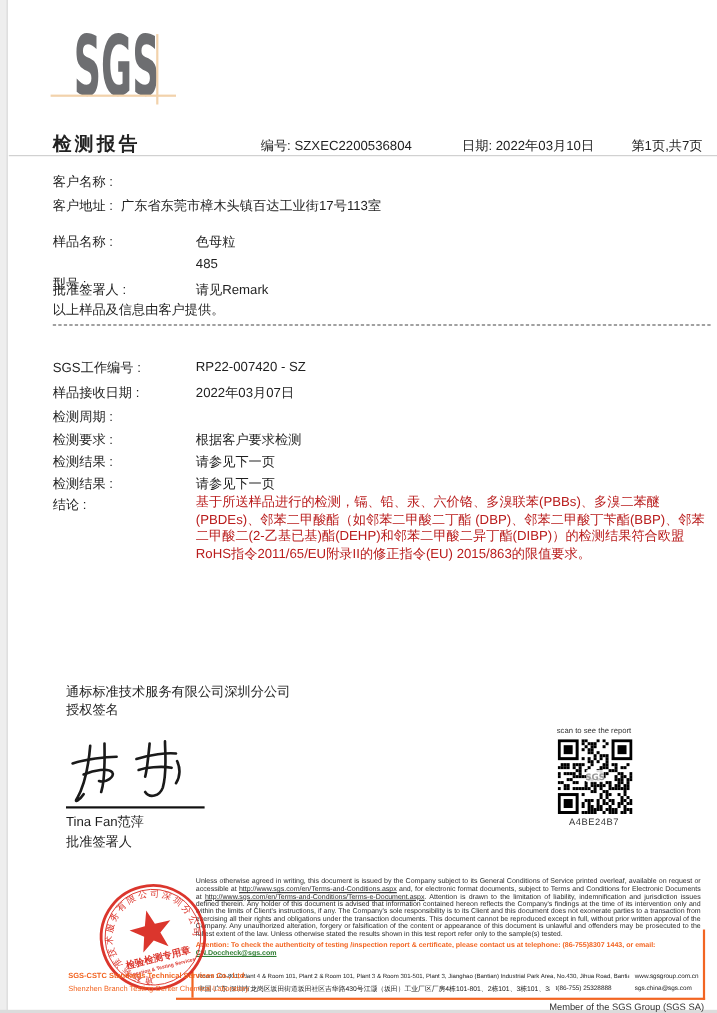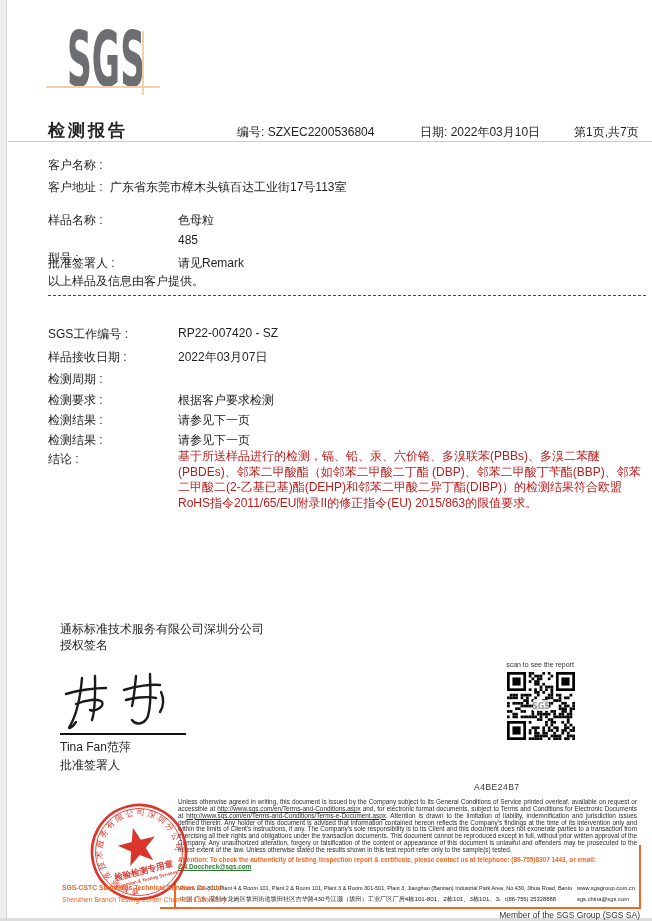--- a/index.html
+++ b/index.html
@@ -34,21 +34,21 @@
   .sig-company{left:60px;top:621px;font-size:12px;}
   .sig-auth{left:60px;top:637px;font-size:12px;}
   .sig-draw{left:62px;top:668px;}
   .sig-line{left:60px;top:733px;width:126px;height:2px;background:#111;}
   .sig-name{left:60px;top:739px;font-size:12px;}
   .sig-role{left:60px;top:757px;font-size:12px;}
 
   
   .qr-caption{left:474px;top:661px;width:132px;text-align:center;font-size:7px;color:#333;}
   .qr-box{left:507px;top:672px;width:68px;height:68px;}
-  .qr-code-label{left:474px;top:742px;width:132px;font-size:8.5px;letter-spacing:0.5px;color:#333;margin-top:40px;}
+  .qr-code-label{left:474px;top:742px;width:132px;text-align:center;font-size:8.5px;letter-spacing:0.5px;color:#333;}
 
   
   .legal{left:178px;top:799px;width:459px;font-size:6.4px;line-height:6.85px;text-align:justify;color:#2b2b2b;}
   .attention{left:178px;top:856px;width:459px;font-size:6.4px;line-height:7px;font-weight:bold;color:#f26522;}
   .attention .email{color:#2e7d32;text-decoration:underline;}
   .addr-divider{left:174px;top:883px;width:2px;height:24px;background:#f26522;}
   .addr-en{left:180px;top:885px;width:392px;font-size:5.5px;color:#222;white-space:nowrap;overflow:hidden;}
   .website{left:577px;top:885px;font-size:5.8px;color:#222;white-space:nowrap;}
   .addr-cn{left:180px;top:895px;width:320px;font-size:6.2px;color:#222;white-space:nowrap;overflow:hidden;}
   .phone{left:505px;top:896px;font-size:5.8px;color:#222;white-space:nowrap;}

